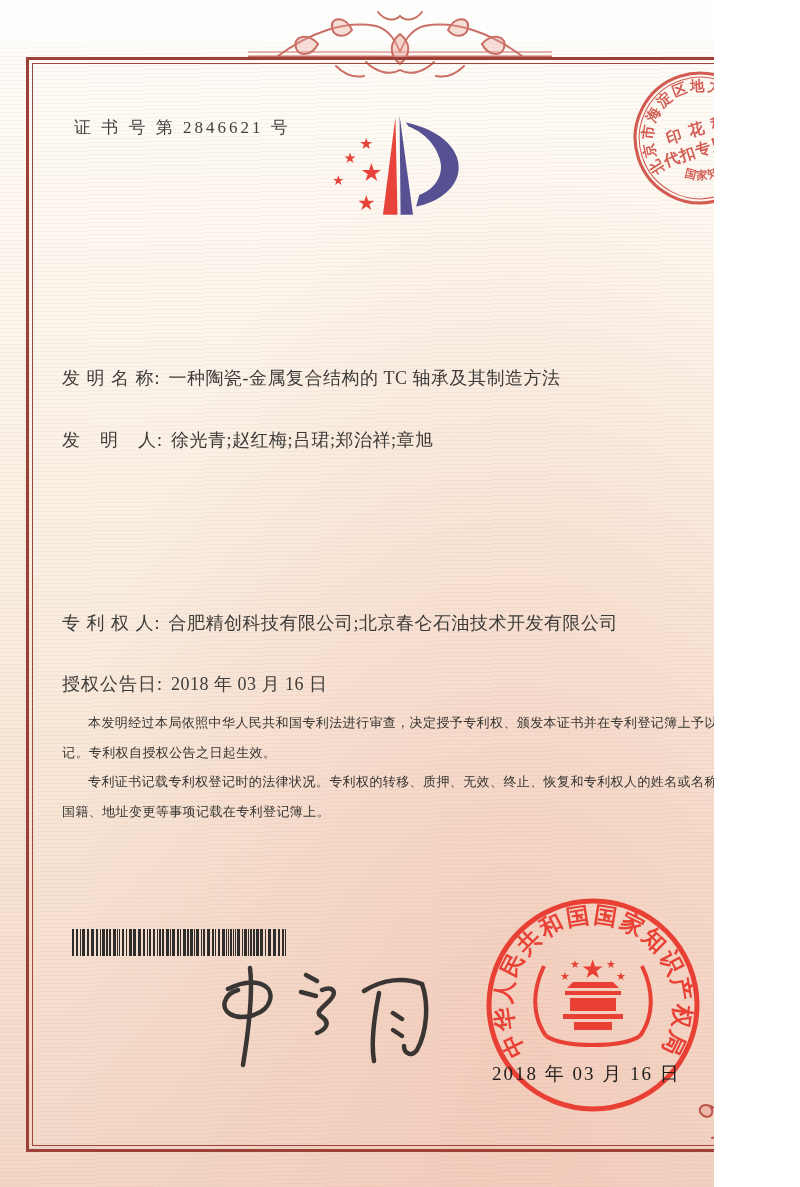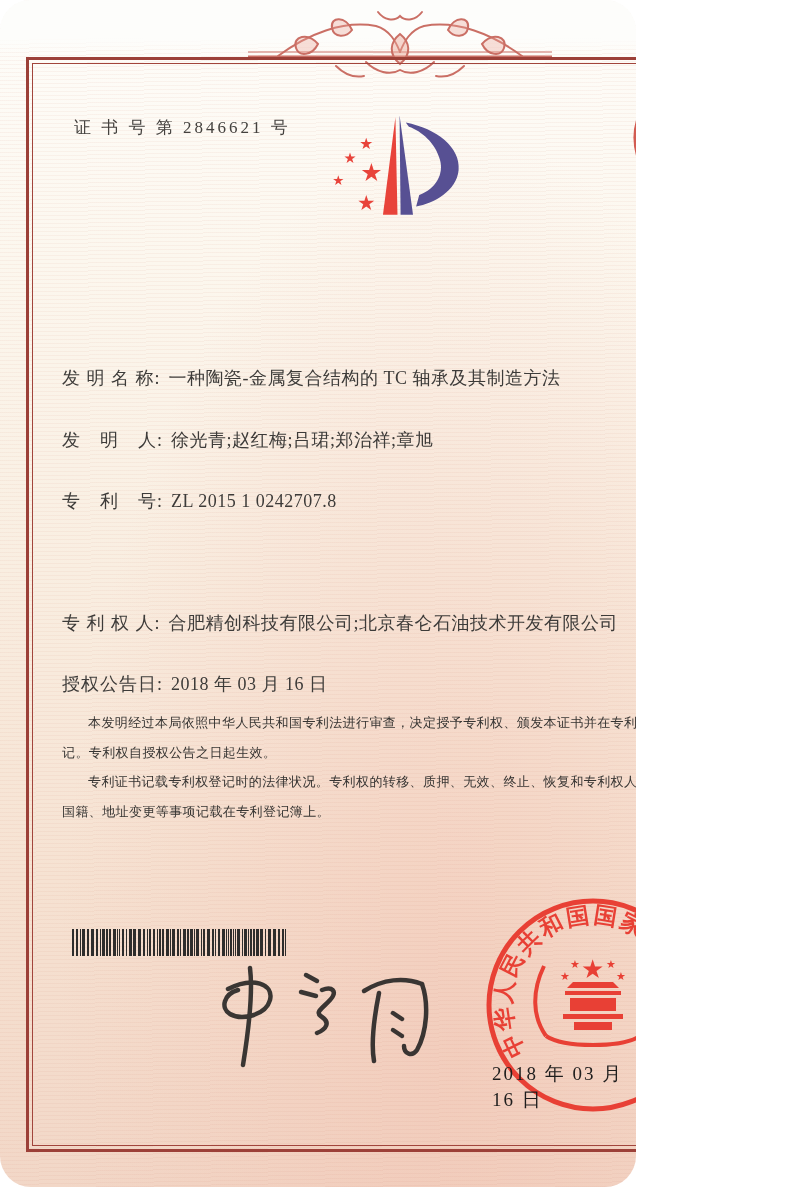--- a/index.html
+++ b/index.html
@@ -1,20 +1,20 @@
 <!DOCTYPE html>
 <html><head>
 <meta charset="utf-8">
 <style>
   html,body{margin:0;padding:0;}
-  .stage{position:relative;width:636px;height:1187px;overflow:hidden;
+  .stage{position:relative;width:714px;height:1187px;overflow:hidden;
     font-family:"Liberation Serif","DejaVu Serif",serif;
     background:
       radial-gradient(ellipse at 72% 88%, rgba(241,193,176,.55), rgba(241,193,176,0) 62%),
-      linear-gradient(180deg,#fefdfa 0%,#fcf7ee 22%,#f9eee1 48%,#f6e2d2 74%,#f2d7c7 100%); border-radius: 31px;}
+      linear-gradient(180deg,#fefdfa 0%,#fcf7ee 22%,#f9eee1 48%,#f6e2d2 74%,#f2d7c7 100%);}
   .stage::before{content:"";position:absolute;inset:0;pointer-events:none;
     background:repeating-linear-gradient(179deg, rgba(210,135,115,.10) 0 1px, rgba(210,135,115,0) 1px 4px);
     opacity:.8;}
   .whitetop{position:absolute;left:0;top:0;width:100%;height:54px;background:linear-gradient(180deg,#fdfdfb 70%,rgba(253,253,251,0));}
   
   .frame{position:absolute;left:26px;top:57px;width:740px;height:1089px;border:3px solid #9c4038;}
   .frame::after{content:"";position:absolute;inset:3px;border:1px solid #a2453c;}
   
   .certnum{position:absolute;left:74px;top:116px;font-size:17px;color:#44413e;letter-spacing:3px;}
   
@@ -104,23 +104,20 @@
     </g>
   </svg>
 
 
   <div class="field" style="top:366px">
     <span class="flabel">发 明 名 称:</span><span class="fvalue">一种陶瓷-金属复合结构的 TC 轴承及其制造方法</span>
   </div>
   <div class="field" style="top:428px">
     <span class="flabel">发　明　人:</span><span class="fvalue">徐光青;赵红梅;吕珺;郑治祥;章旭</span>
   </div>
-  <div class="field" style="top:489px">
-    <span class="flabel">专　利　号:</span><span class="fvalue">ZL 2015 1 0242707.8</span>
-  </div>
   <div class="field" style="top:611px">
     <span class="flabel">专 利 权 人:</span><span class="fvalue">合肥精创科技有限公司;北京春仑石油技术开发有限公司</span>
   </div>
   <div class="field" style="top:672px">
     <span class="flabel">授权公告日:</span><span class="fvalue">2018 年 03 月 16 日</span>
   </div>
 
   <div class="body">
     <p>本发明经过本局依照中华人民共和国专利法进行审查，决定授予专利权、颁发本证书并在专利登记簿上予以登记。专利权自授权公告之日起生效。</p>
     <p>专利证书记载专利权登记时的法律状况。专利权的转移、质押、无效、终止、恢复和专利权人的姓名或名称、国籍、地址变更等事项记载在专利登记簿上。</p>

